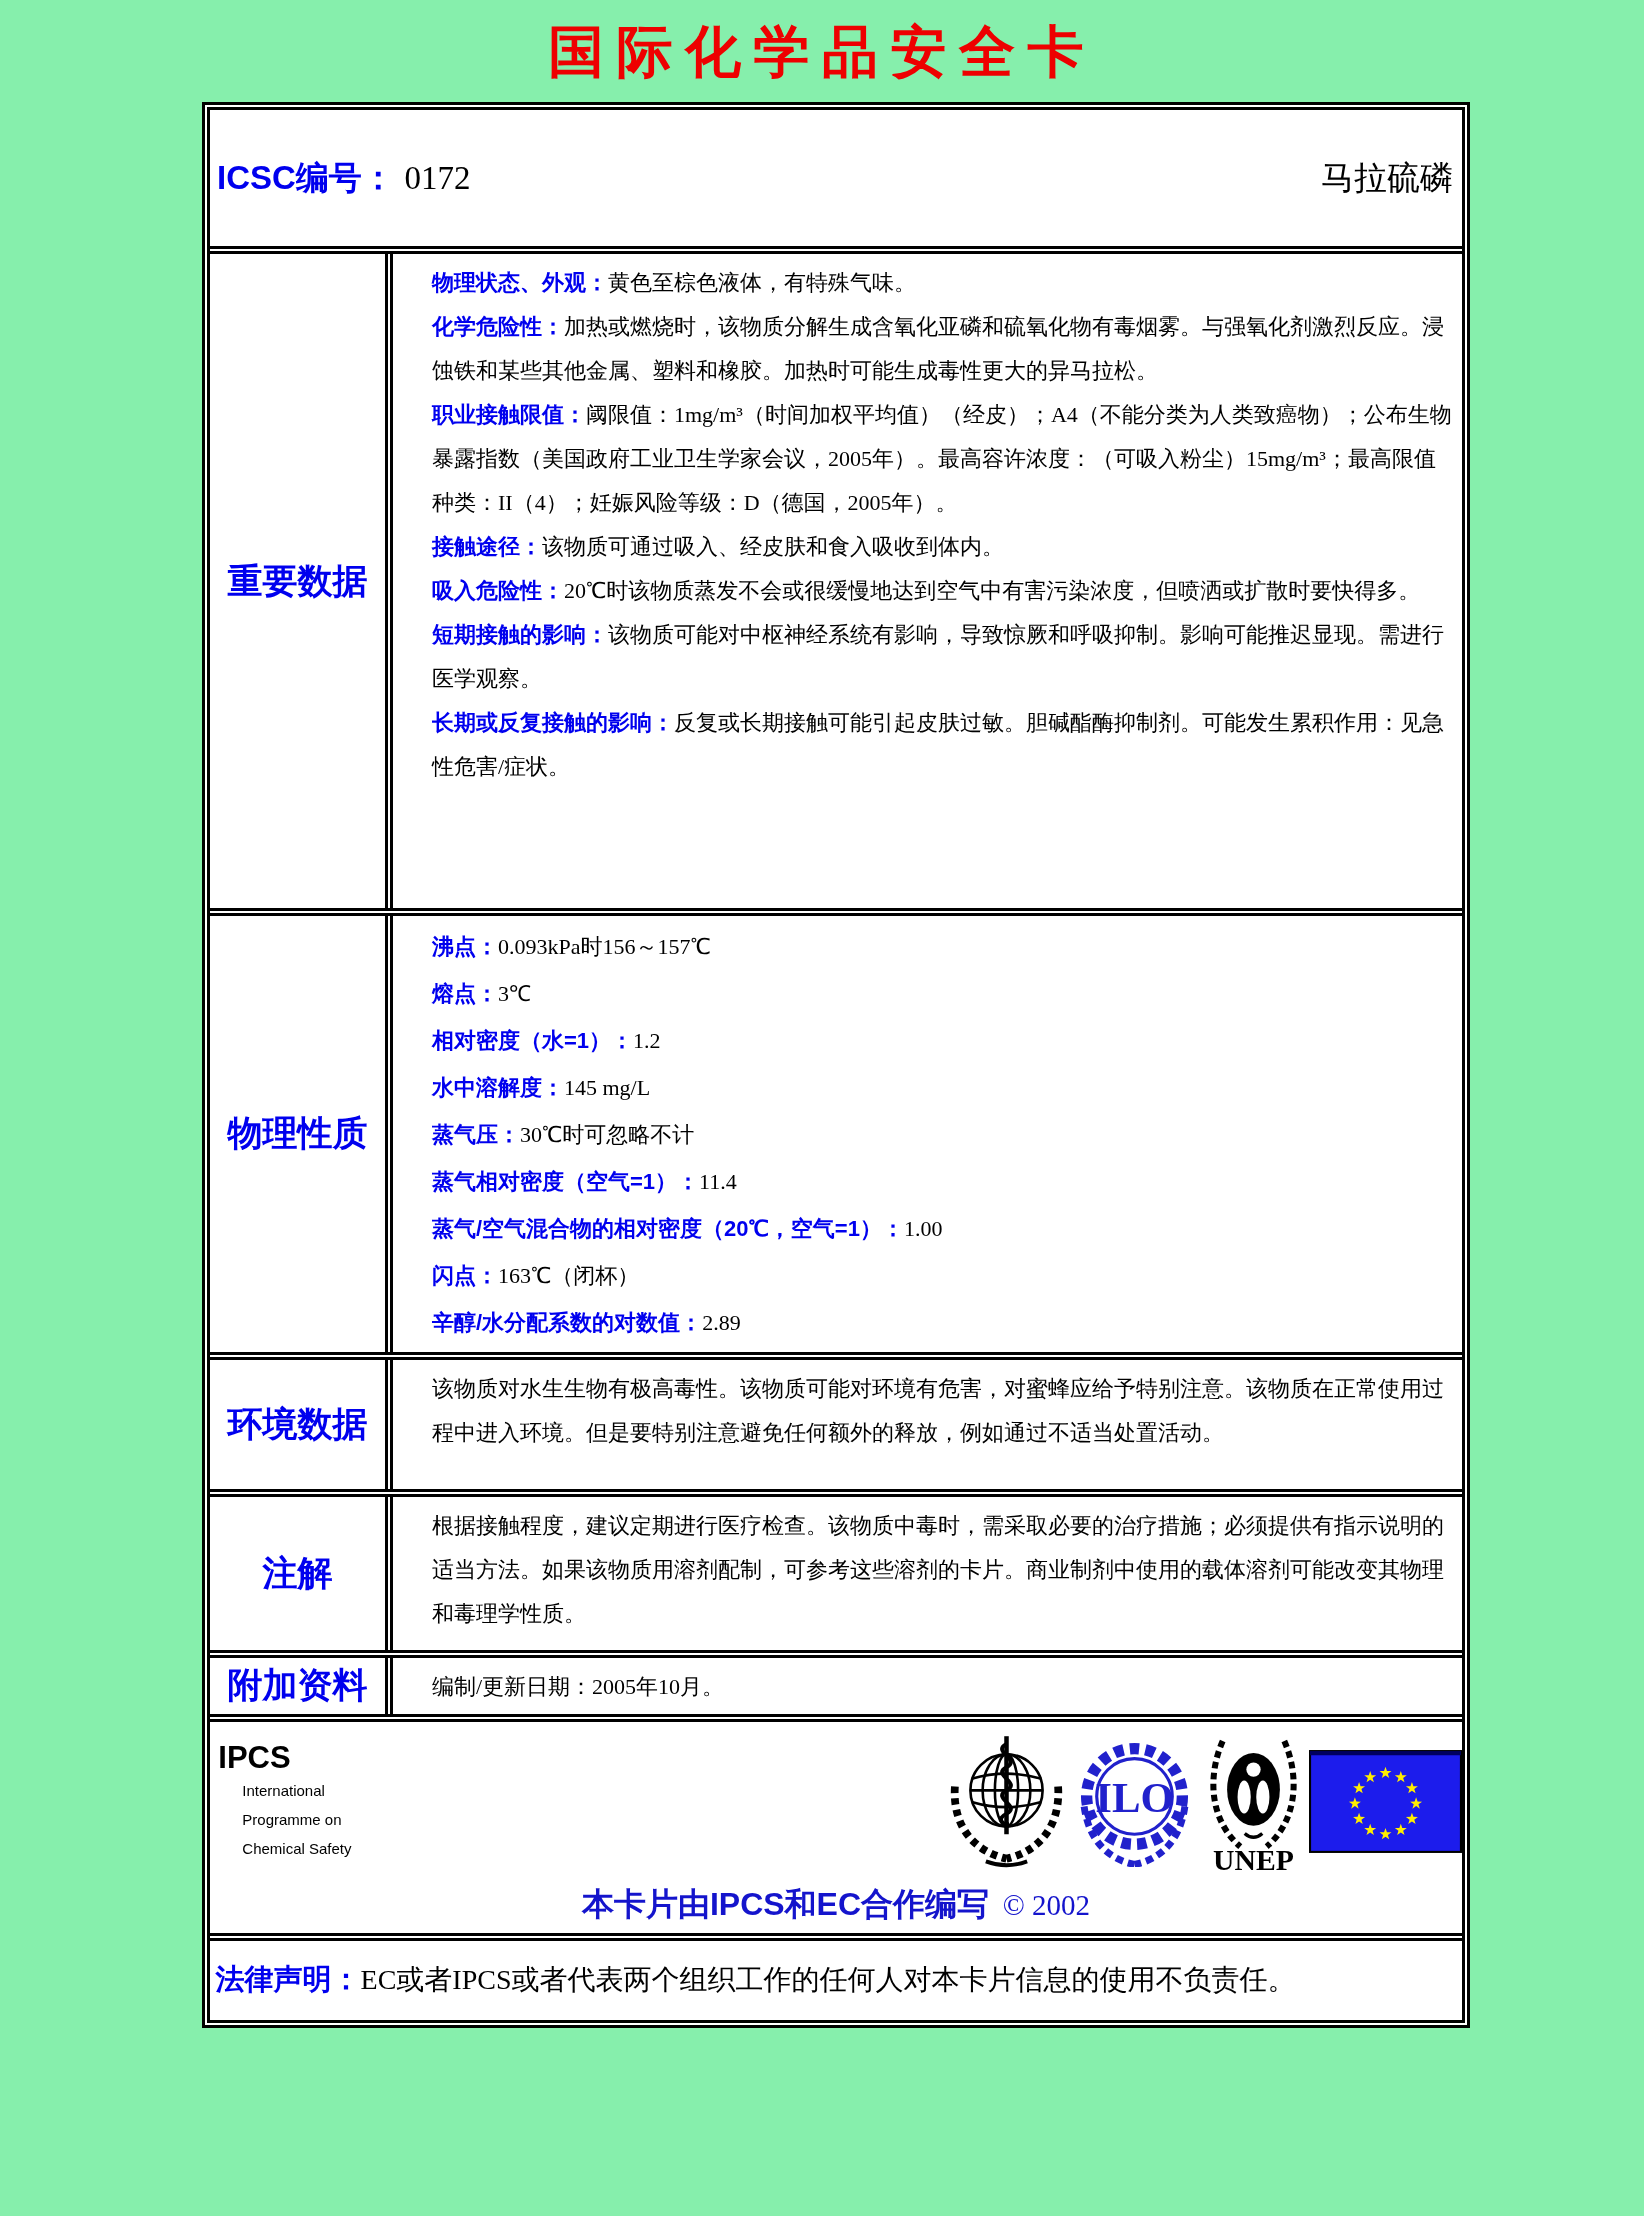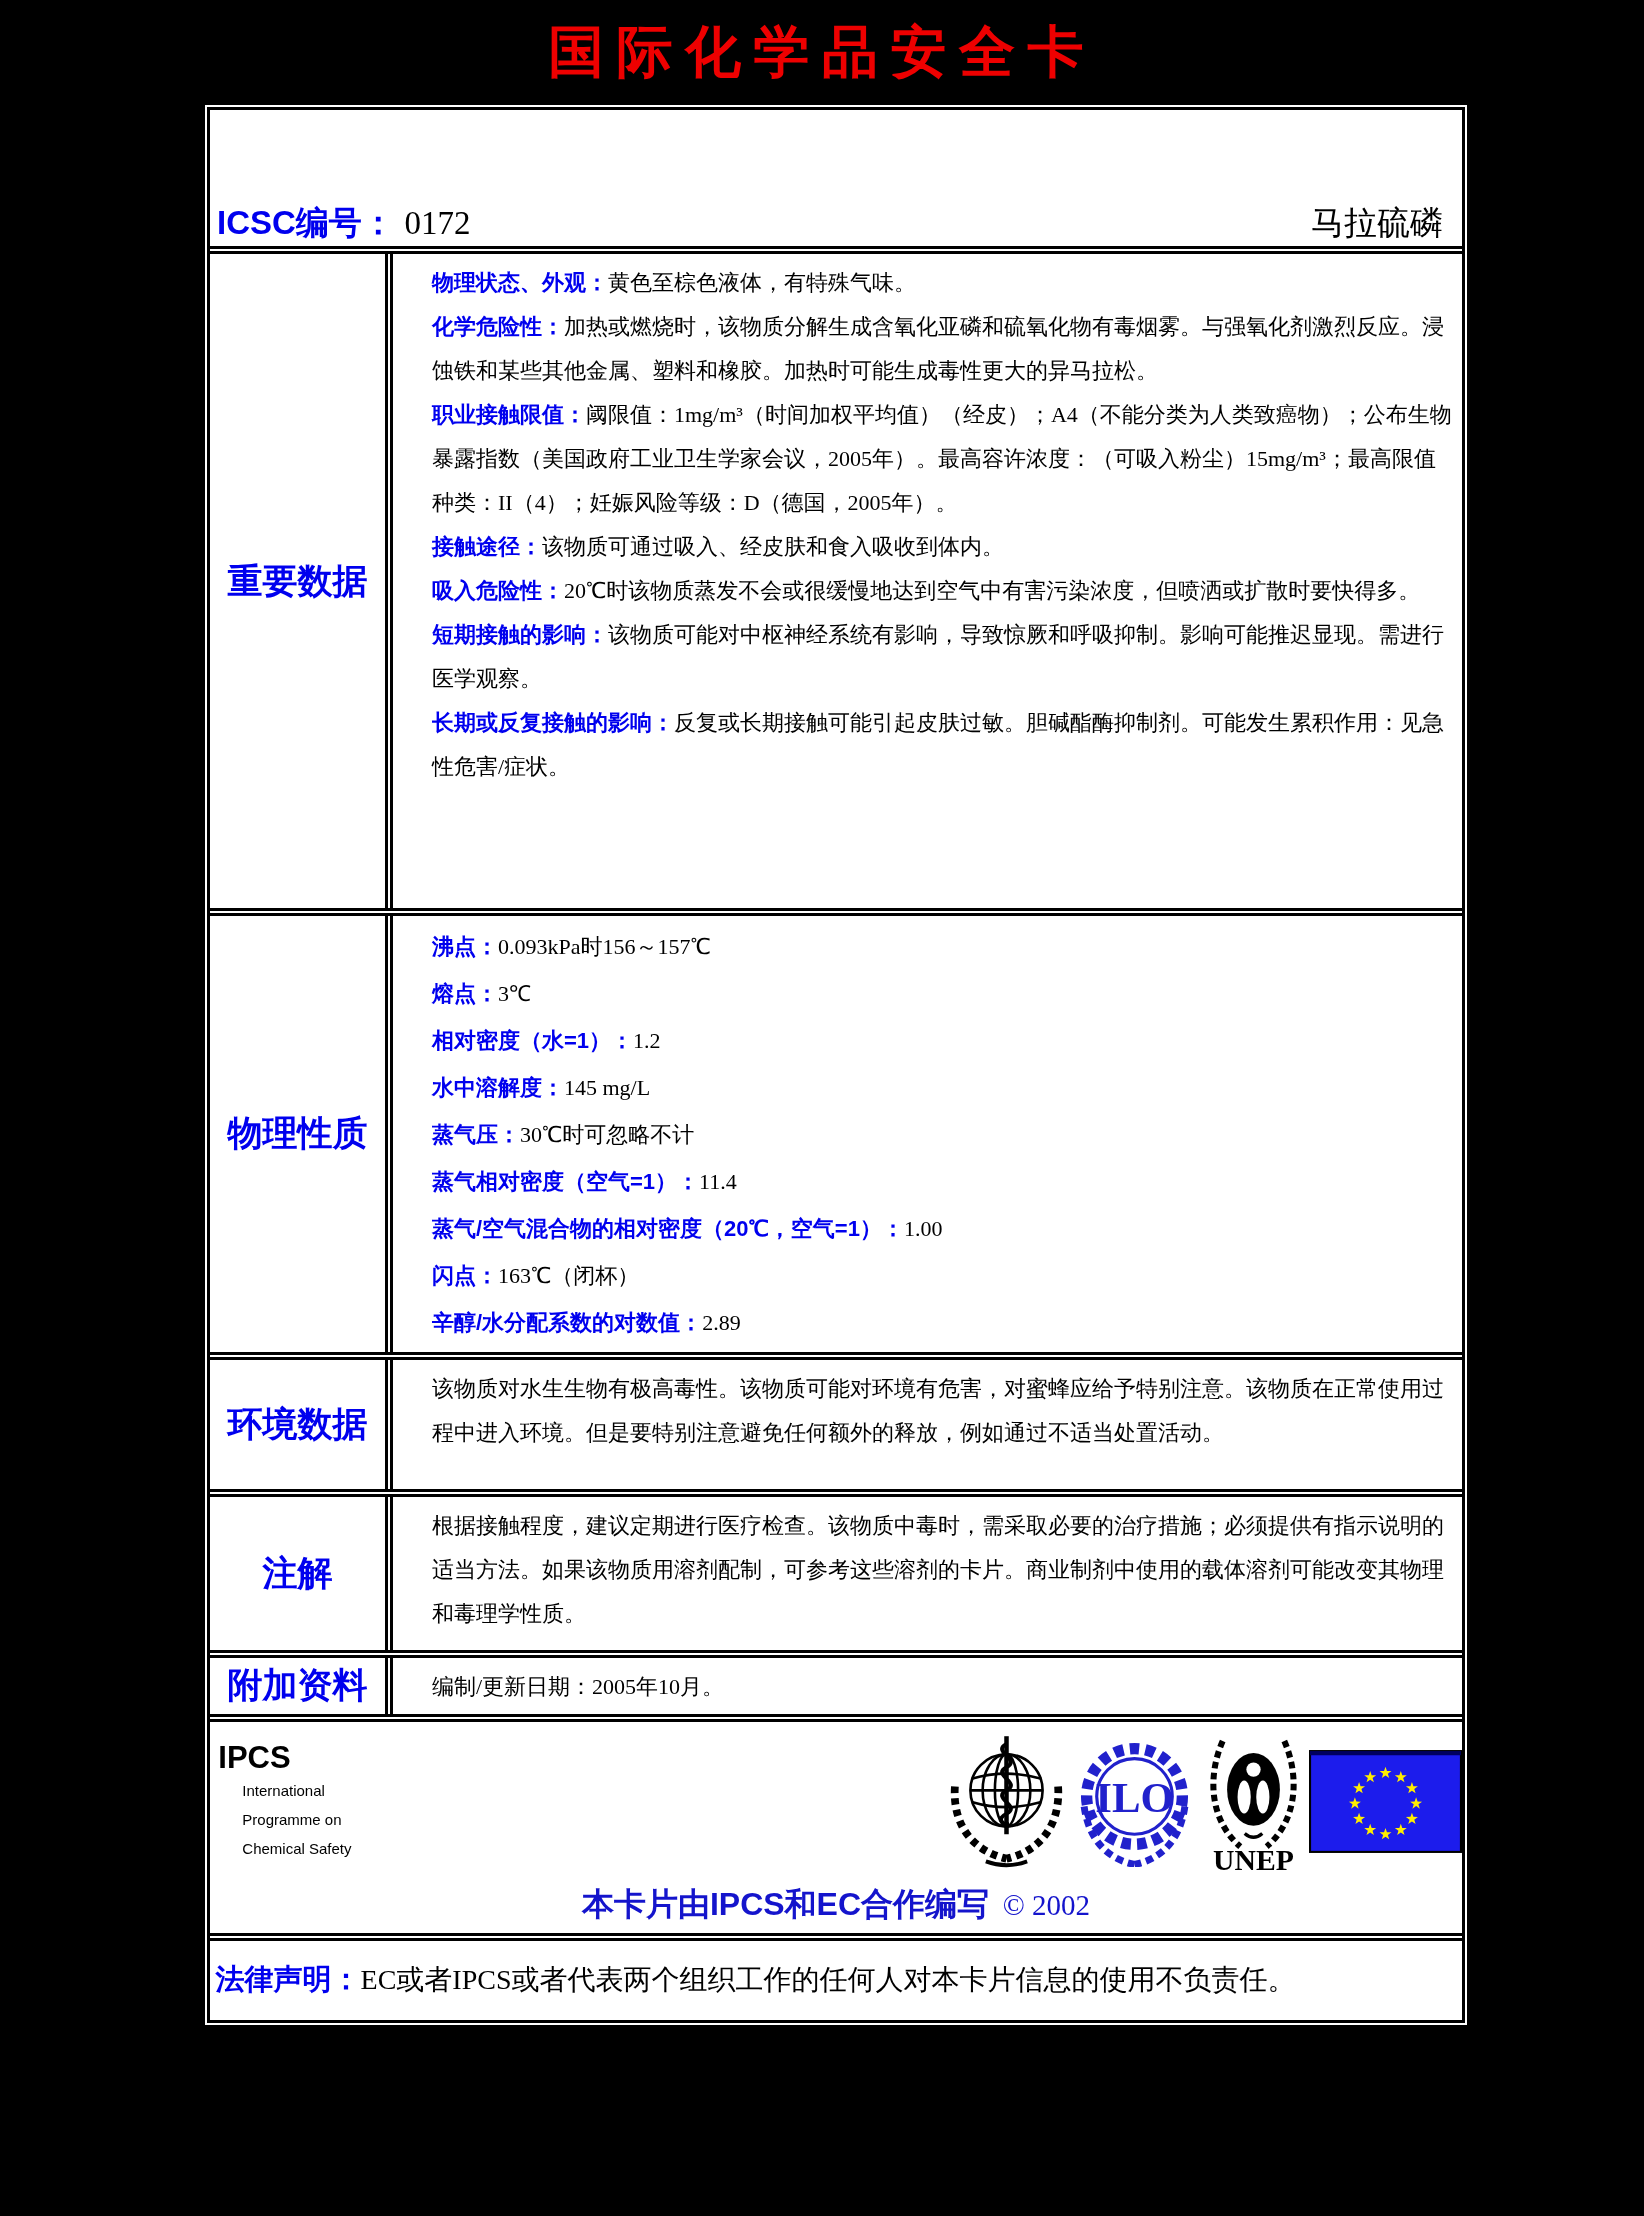--- a/index.html
+++ b/index.html
@@ -6,21 +6,21 @@
     --title-red:#ee0000;
     --label-blue:#0000ee;
     --caption-blue:#1414cc;
     --ilo-blue:#2121cc;
     --flag-blue:#1c1cec;
     --star-yellow:#ffee00;
     --border-black:#000000;
   }
   html,body{margin:0;padding:0;background:#ffffff;}
   .page{
-    position:relative;width:1644px;height:2216px;background:#000000;
+    position:relative;width:1644px;height:2216px;background:#86efac;
     font-family:"Liberation Serif",serif;color:#000;overflow:hidden;
   }
   .title{
     position:absolute;top:15.3px;left:0;width:100%;margin:0;text-align:center;
     font-family:"Liberation Serif",serif;font-weight:bold;
     font-size:56px;letter-spacing:12.5px;color:var(--title-red);
   }
   .card{
     position:absolute;left:202px;top:102px;width:1268px;box-sizing:border-box;
     border:8.3px double var(--border-black);background:#fff;
@@ -36,22 +36,22 @@
   .cell-content{
     flex:1;box-sizing:border-box;padding:7px 7px 5.6px 7px;
     font-size:22px;line-height:44px;margin-left:32px;
   }
   .item{margin:0;}
   .phys .item{line-height:47px;}
   .blue-label{
     font-family:"Liberation Sans",sans-serif;font-weight:bold;color:var(--label-blue);
   }
   .header-row{
-    min-height:136px;align-items:flex-end;justify-content:space-between;
-    padding:0 19px 0 7px;font-size:33px;
+    min-height:136px;align-items:center;justify-content:space-between;
+    padding:0 9px 0 7px;font-size:33px;
   }
   .header-left{display:flex;align-items:baseline;}
   .header-left .num{margin-left:9.7px;}
   .row-important .cell-content{min-height:654px;}
   .row-physical .cell-content{min-height:426px;}
   .row-environment .cell-content{min-height:129px;}
   .row-notes .cell-content{min-height:153px;}
   .row-additional .cell-content{min-height:46px;display:flex;align-items:center;}
   .logos-row{flex-direction:column;min-height:189px;justify-content:center;padding:8.3px 0 5.6px 0;}
   .logos-strip{display:flex;align-items:center;width:100%;}

